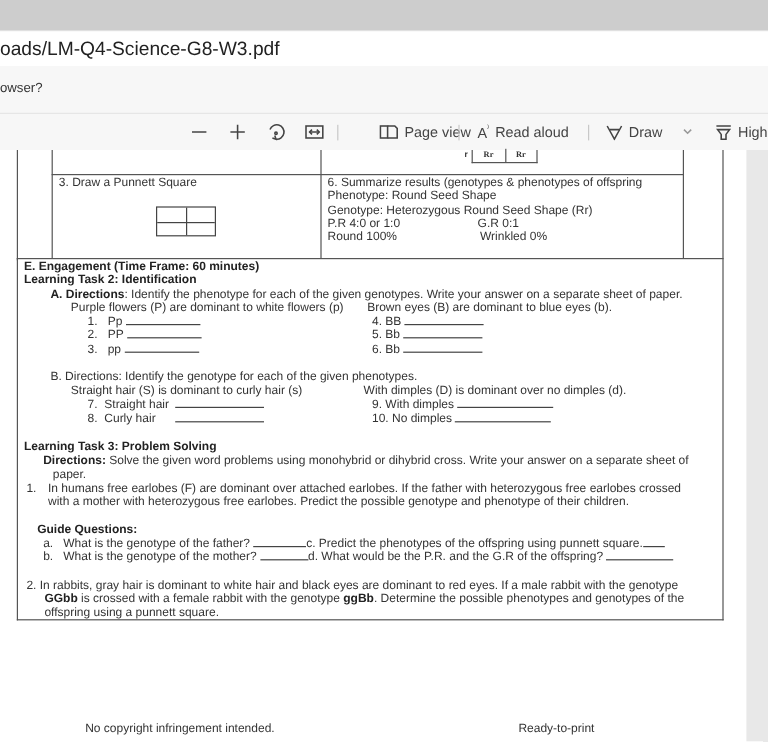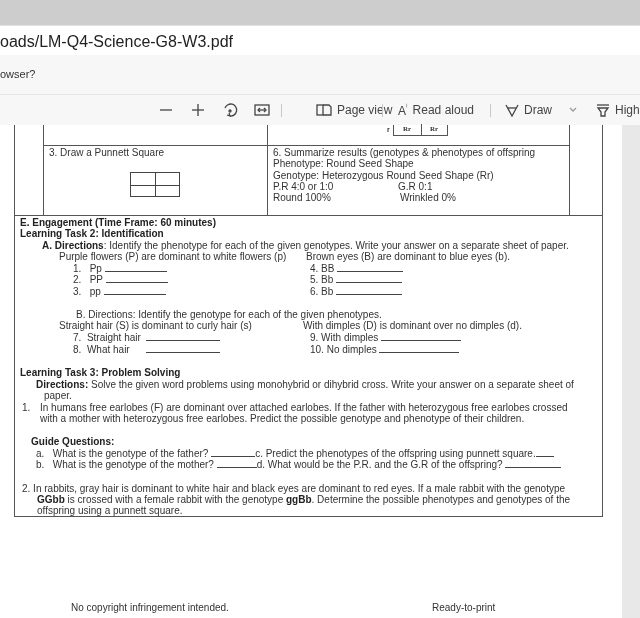--- a/index.html
+++ b/index.html
@@ -152,25 +152,25 @@
 <div class="doc" style="left:306px; top:251px;">Brown eyes (B) are dominant to blue eyes (b).</div>
 
 <div class="doc" style="left:73px; top:263px;"><span>1.</span>&nbsp;&nbsp;&nbsp;<span>Pp</span> <span class="blank" style="width:62px;"></span></div>
 <div class="doc" style="left:73px; top:274px;"><span>2.</span>&nbsp;&nbsp;&nbsp;<span>PP</span> <span class="blank" style="width:62px;"></span></div>
 <div class="doc" style="left:73px; top:286px;text-align:right;"><span>3.</span>&nbsp;&nbsp;&nbsp;<span>pp</span> <span class="blank" style="width:62px;"></span></div>
 
 <div class="doc" style="left:310px; top:263px;"><span>4. BB</span> <span class="blank" style="width:66px;"></span></div>
 <div class="doc" style="left:310px; top:274px;"><span>5. Bb</span> <span class="blank" style="width:66px;"></span></div>
 <div class="doc" style="left:310px; top:286px;"><span>6. Bb</span> <span class="blank" style="width:66px;"></span></div>
 
-<div class="doc" style="left:42px; top:309px;margin-left:34px;">B. Directions: Identify the genotype for each of the given phenotypes.</div>
+<div class="doc" style="left:42px; top:309px;">B. Directions: Identify the genotype for each of the given phenotypes.</div>
 <div class="doc" style="left:59px; top:320px;">Straight hair (S) is dominant to curly hair (s)</div>
 <div class="doc" style="left:303px; top:320px;">With dimples (D) is dominant over no dimples (d).</div>
 <div class="doc" style="left:73px; top:332px;"><span>7.</span>&nbsp;&nbsp;<span>Straight hair</span> <span class="blank" style="width:74px; margin-left:2px;"></span></div>
-<div class="doc" style="left:73px; top:344px;"><span>8.</span>&nbsp;&nbsp;<span>What hair</span> <span class="blank" style="width:74px; margin-left:14px;"></span></div>
+<div class="doc" style="left:73px; top:344px;"><span>8.</span>&nbsp;&nbsp;<span>Curly hair</span> <span class="blank" style="width:74px; margin-left:14px;"></span></div>
 <div class="doc" style="left:310px; top:332px;"><span>9. With dimples</span> <span class="blank" style="width:80px;"></span></div>
 <div class="doc" style="left:310px; top:344px;"><span>10. No dimples</span> <span class="blank" style="width:80px;"></span></div>
 
 <div class="doc b" style="left:20px; top:367px;">Learning Task 3: Problem Solving</div>
 <div class="doc" style="left:36px; top:379px;"><span class="b">Directions:</span><span> Solve the given word problems using monohybrid or dihybrid cross. Write your answer on a separate sheet of</span></div>
 <div class="doc" style="left:44px; top:390px;">paper.</div>
 <div class="doc" style="left:22px; top:402px;">1.</div>
 <div class="doc" style="left:40px; top:402px;">In humans free earlobes (F) are dominant over attached earlobes. If the father with heterozygous free earlobes crossed</div>
 <div class="doc" style="left:40px; top:413px;">with a mother with heterozygous free earlobes. Predict the possible genotype and phenotype of their children.</div>
 

